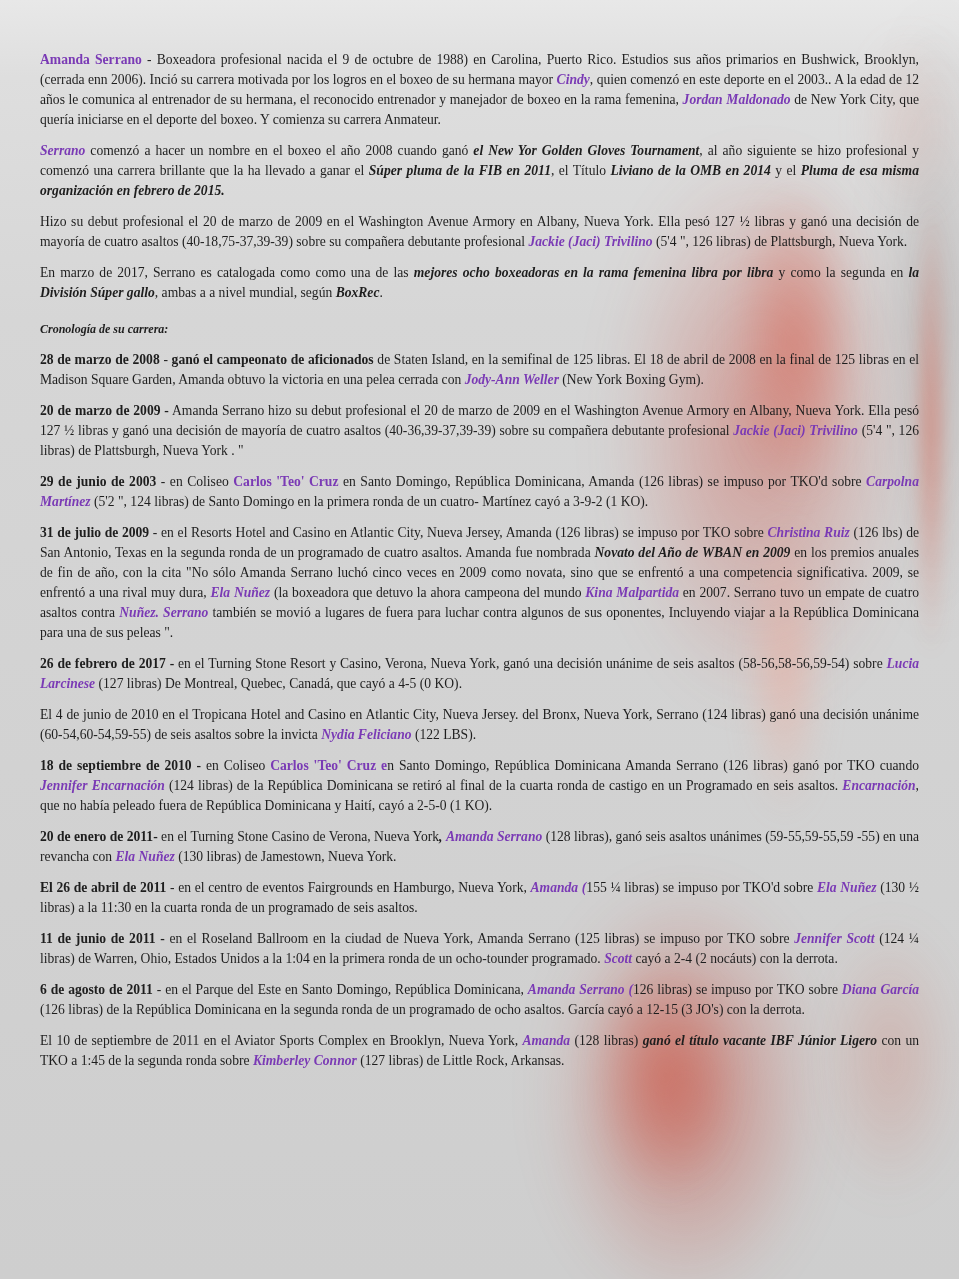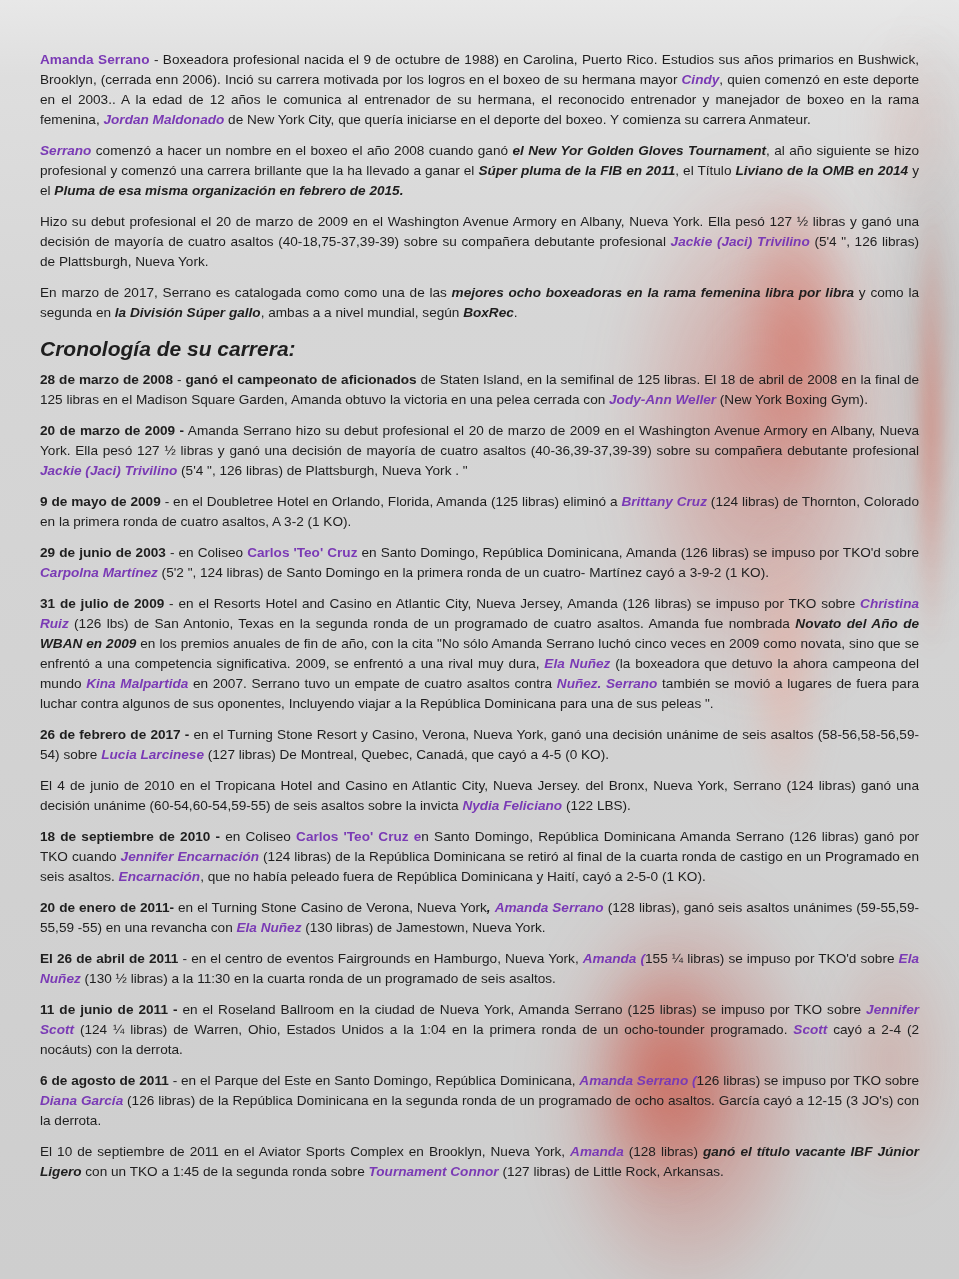--- a/index.html
+++ b/index.html
@@ -6,21 +6,21 @@
     --link:#7a3ab5;
     --text:#1e1e1e;
     --page-bg:#d4d4d4;
   }
   html,body{margin:0;padding:0;}
   .page{
     position:relative;
     width:959px;height:1279px;
     overflow:hidden;
     background:var(--page-bg);
-    font-family:Liberation Sans, sans-serif;
+    font-family:Liberation Serif, serif;
   }
   .bg-base{
     position:absolute;inset:0;z-index:0;
     background:linear-gradient(180deg,#e8e8e8 0%,#dedede 6%,#d6d6d6 25%,#d2d2d2 60%,#cecece 100%);
   }
   .blob{position:absolute;border-radius:50%;z-index:0;pointer-events:none;}
   .blob-glove-main{left:610px;top:150px;width:300px;height:560px;
     background:radial-gradient(closest-side,rgba(200,60,45,.38),rgba(200,60,45,0));filter:blur(26px);}
   .blob-glove-core{left:730px;top:180px;width:130px;height:320px;
     background:radial-gradient(closest-side,rgba(215,75,55,.45),rgba(215,75,55,0));filter:blur(16px);}
@@ -43,21 +43,21 @@
     position:absolute;left:40px;right:40px;top:50px;z-index:2;
     color:var(--text);
   }
   .para{
     margin:0 0 11px 0;
     font-size:13.6px;
     line-height:20px;
     text-align:justify;
   }
   .para.heading{
-    font-size:21px;
+    font-size:12px;
     margin-top:16px;
   }
   .b{font-weight:bold;}
   .bi{font-weight:bold;font-style:italic;}
   .pb{color:var(--link);font-weight:bold;}
   .pbi{color:var(--link);font-weight:bold;font-style:italic;}
 </style>
 </head>
 <body>
 
@@ -74,25 +74,24 @@
   <div class="blob blob-top-right"></div>
 
   <div class="content">
       <p class="para"><span class="pb">Amanda Serrano</span><span>  - Boxeadora profesional nacida el 9 de octubre de 1988) en Carolina, Puerto Rico. Estudios sus años primarios en Bushwick, Brooklyn, (cerrada enn 2006). Inció su carrera motivada por los logros en el boxeo de su hermana mayor </span><span class="pbi">Cindy</span><span>, quien comenzó en este deporte en el 2003.. A la edad de 12 años le comunica al entrenador de su hermana, el reconocido entrenador y manejador de boxeo en la rama femenina, </span><span class="pbi">Jordan Maldonado</span><span> de New York City, que quería iniciarse en el deporte del boxeo. Y comienza su carrera Anmateur.</span></p>
       <p class="para"><span class="pbi">Serrano</span><span> comenzó a hacer un nombre en el boxeo el año 2008 cuando ganó </span><span class="bi">el New Yor Golden Gloves Tournament</span><span>, al año siguiente se hizo profesional y comenzó una carrera brillante que la ha llevado a ganar el </span><span class="bi">Súper pluma de la FIB en 2011</span><span>, el Título </span><span class="bi">Liviano de la OMB en 2014</span><span> y el </span><span class="bi">Pluma de esa misma organización en febrero de 2015.</span></p>
       <p class="para"><span>Hizo su debut profesional el 20 de marzo de 2009 en el Washington Avenue Armory en Albany, Nueva York. Ella pesó 127 ½ libras y ganó una decisión de mayoría de cuatro asaltos (40-18,75-37,39-39) sobre su compañera debutante  profesional </span><span class="pbi">Jackie (Jaci) Trivilino</span><span> (5'4 ", 126 libras) de Plattsburgh, Nueva York.</span></p>
       <p class="para"><span>En marzo de  2017, Serrano es catalogada como como una de las </span><span class="bi">mejores ocho boxeadoras en la rama femenina libra por libra</span><span> y como la segunda en </span><span class="bi">la División Súper gallo</span><span>, ambas a a nivel mundial, según </span><span class="bi">BoxRec</span><span>.</span></p>
       <p class="para heading"><span class="bi">Cronología de su carrera:</span></p>
       <p class="para"><span class="b">28 de marzo de 2008</span><span> -  </span><span class="b">ganó el campeonato de aficionados</span><span> de Staten Island,  en la semifinal de 125 libras.  El 18 de abril de 2008 en la final de 125 libras en el Madison Square Garden, Amanda obtuvo la victoria en una  pelea cerrada con </span><span class="pbi">Jody-Ann Weller</span><span> (New York Boxing Gym).</span></p>
       <p class="para"><span class="b">20 de marzo de 2009 -</span><span> Amanda Serrano hizo su debut profesional el 20 de marzo de 2009 en el Washington Avenue Armory en Albany, Nueva York. Ella pesó 127 ½ libras y ganó una decisión de mayoría de cuatro asaltos (40-36,39-37,39-39) sobre su compañera debutante profesional </span><span class="pbi">Jackie (Jaci) Trivilino</span><span> (5'4 ", 126 libras) de Plattsburgh, Nueva York . "</span></p>
-      <p class="para"><span class="b">9 de mayo de 2009</span><span> - en el Doubletree Hotel en Orlando, Florida, Amanda (125 libras) eliminó a </span><span class="pbi">Brittany Cruz</span><span> (124 libras) de Thornton, Colorado en la primera ronda de cuatro asaltos, A 3-2 (1 KO).</span></p>
       <p class="para"><span class="b">29 de junio de 2003</span><span> - en Coliseo </span><span class="pb">Carlos 'Teo' Cruz</span><span> en Santo Domingo, República Dominicana, Amanda (126 libras)  se impuso por TKO'd sobre </span><span class="pbi">Carpolna Martínez</span><span> (5'2 ", 124 libras) de Santo Domingo en la primera ronda de un cuatro- Martínez cayó a 3-9-2 (1 KO).</span></p>
       <p class="para"><span class="b">31 de julio de 2009</span><span> - en el Resorts Hotel and Casino en Atlantic City, Nueva Jersey, Amanda (126 libras) se impuso por TKO sobre </span><span class="pbi">Christina Ruiz</span><span> (126 lbs) de San Antonio, Texas en la segunda ronda de un programado de cuatro asaltos.  Amanda fue nombrada </span><span class="bi">Novato del Año de WBAN en 2009</span><span> en los premios anuales de fin de año, con la cita "No sólo Amanda Serrano luchó cinco veces en 2009 como novata, sino que se enfrentó a una competencia significativa. 2009, se enfrentó a una rival muy dura, </span><span class="pbi">Ela Nuñez</span><span> (la boxeadora que detuvo la ahora campeona del mundo </span><span class="pbi">Kina Malpartida</span><span> en 2007. Serrano tuvo un empate de cuatro asaltos contra </span><span class="pbi">Nuñez. Serrano</span><span> también se movió a lugares de fuera para luchar contra algunos de sus oponentes, Incluyendo viajar a la República Dominicana para una de sus peleas ".</span></p>
       <p class="para"><span class="b">26 de febrero de 2017 -</span><span> en el Turning Stone Resort y Casino, Verona, Nueva York, ganó una decisión unánime de seis asaltos (58-56,58-56,59-54) sobre </span><span class="pbi">Lucia Larcinese</span><span> (127 libras) De Montreal, Quebec, Canadá, que cayó a 4-5 (0 KO).</span></p>
       <p class="para"><span>El 4 de junio de 2010 en el Tropicana Hotel and Casino en Atlantic City, Nueva Jersey. del Bronx, Nueva York, Serrano (124 libras) ganó una decisión unánime (60-54,60-54,59-55)  de seis asaltos sobre la invicta </span><span class="pbi">Nydia Feliciano</span><span> (122 LBS).</span></p>
       <p class="para"><span class="b">18 de septiembre de 2010 -</span><span> en Coliseo </span><span class="pb">Carlos 'Teo' Cruz e</span><span>n Santo Domingo, República Dominicana Amanda Serrano (126 libras) ganó por TKO cuando </span><span class="pbi">Jennifer Encarnación</span><span> (124 libras) de la República Dominicana se retiró al final de la cuarta ronda de castigo en un Programado en seis asaltos. </span><span class="pbi">Encarnación</span><span>, que no había peleado fuera de República Dominicana y Haití,  cayó a 2-5-0 (1 KO).</span></p>
       <p class="para"><span class="b">20 de enero de 2011-</span><span> en el Turning Stone Casino de Verona, Nueva York</span><span class="bi">,</span><span> </span><span class="pbi">Amanda Serrano</span><span> (128 libras), ganó seis asaltos unánimes (59-55,59-55,59 -55) en una revancha con </span><span class="pbi">Ela Nuñez</span><span> (130 libras) de Jamestown, Nueva York.</span></p>
       <p class="para"><span class="b">El 26 de abril de 2011</span><span> - en el centro de eventos Fairgrounds en Hamburgo, Nueva York, </span><span class="pbi">Amanda (</span><span>155 ¼ libras) se impuso por TKO'd sobre </span><span class="pbi">Ela Nuñez</span><span> (130 ½ libras) a la 11:30 en la cuarta ronda de un programado de seis asaltos.</span></p>
       <p class="para"><span class="b">11 de junio de 2011 -</span><span> en el Roseland Ballroom en la ciudad de Nueva York, Amanda Serrano (125 libras) se impuso por TKO sobre </span><span class="pbi">Jennifer Scott</span><span> (124 ¼ libras) de Warren, Ohio, Estados Unidos a la 1:04 en la primera ronda de un ocho-tounder programado. </span><span class="pbi">Scott</span><span> cayó a 2-4 (2 nocáuts) con la derrota.</span></p>
       <p class="para"><span class="b">6 de agosto de 2011</span><span> - en el Parque del Este en Santo Domingo, República Dominicana, </span><span class="pbi">Amanda Serrano (</span><span>126 libras) se impuso por TKO sobre </span><span class="pbi">Diana García</span><span> (126 libras) de la República Dominicana en la segunda ronda de un programado de ocho asaltos. García cayó a 12-15 (3 JO's) con la derrota.</span></p>
-      <p class="para"><span>El 10 de septiembre de 2011 en el Aviator Sports Complex en Brooklyn, Nueva York, </span><span class="pbi">Amanda</span><span> (128 libras) </span><span class="bi">ganó el título vacante IBF Júnior Ligero</span><span> con un TKO a 1:45 de la segunda ronda sobre </span><span class="pbi">Tournament Connor</span><span> (127 libras) de Little Rock, Arkansas.</span></p>
+      <p class="para"><span>El 10 de septiembre de 2011 en el Aviator Sports Complex en Brooklyn, Nueva York, </span><span class="pbi">Amanda</span><span> (128 libras) </span><span class="bi">ganó el título vacante IBF Júnior Ligero</span><span> con un TKO a 1:45 de la segunda ronda sobre </span><span class="pbi">Kimberley Connor</span><span> (127 libras) de Little Rock, Arkansas.</span></p>
     </div>
 </div>
 
 </body></html>

